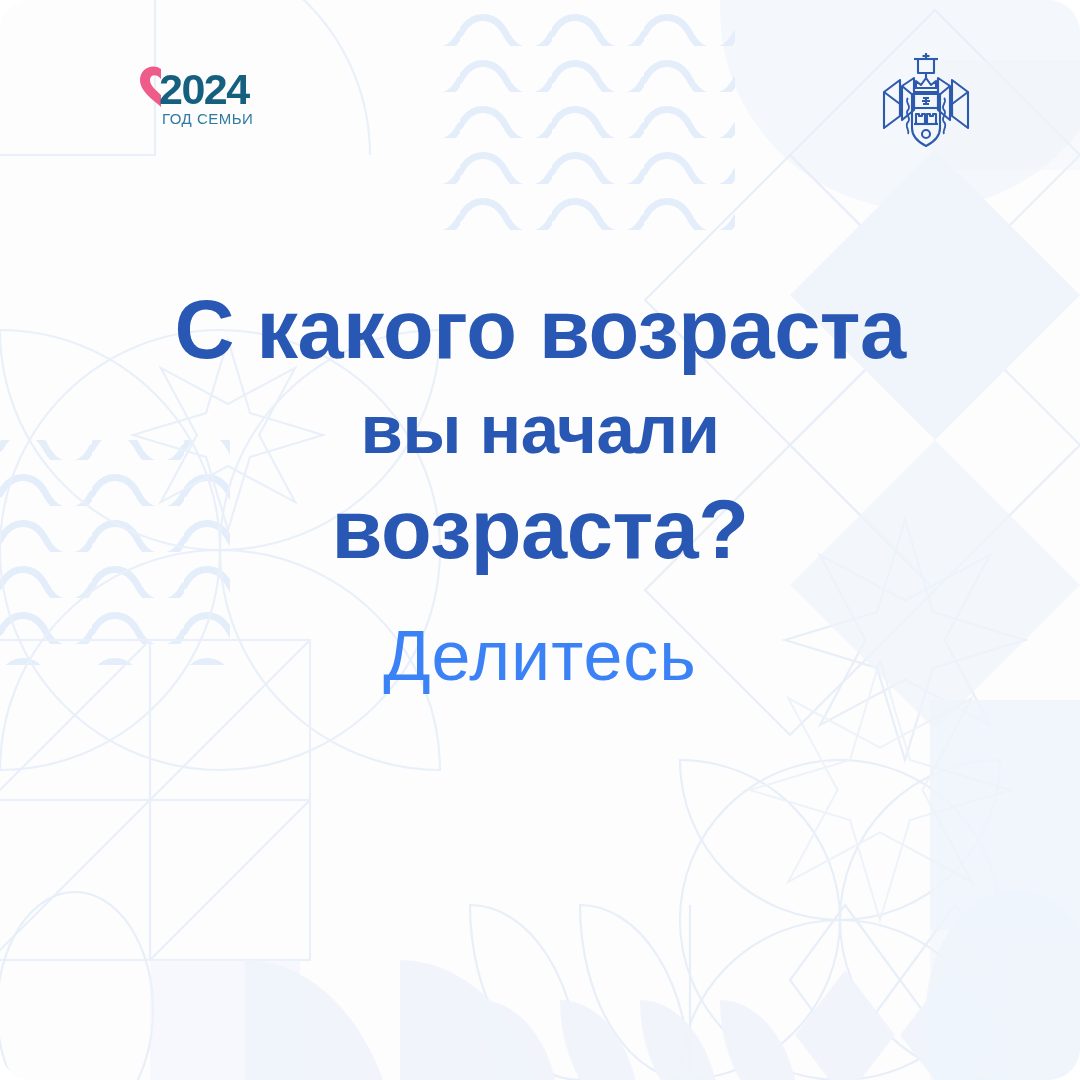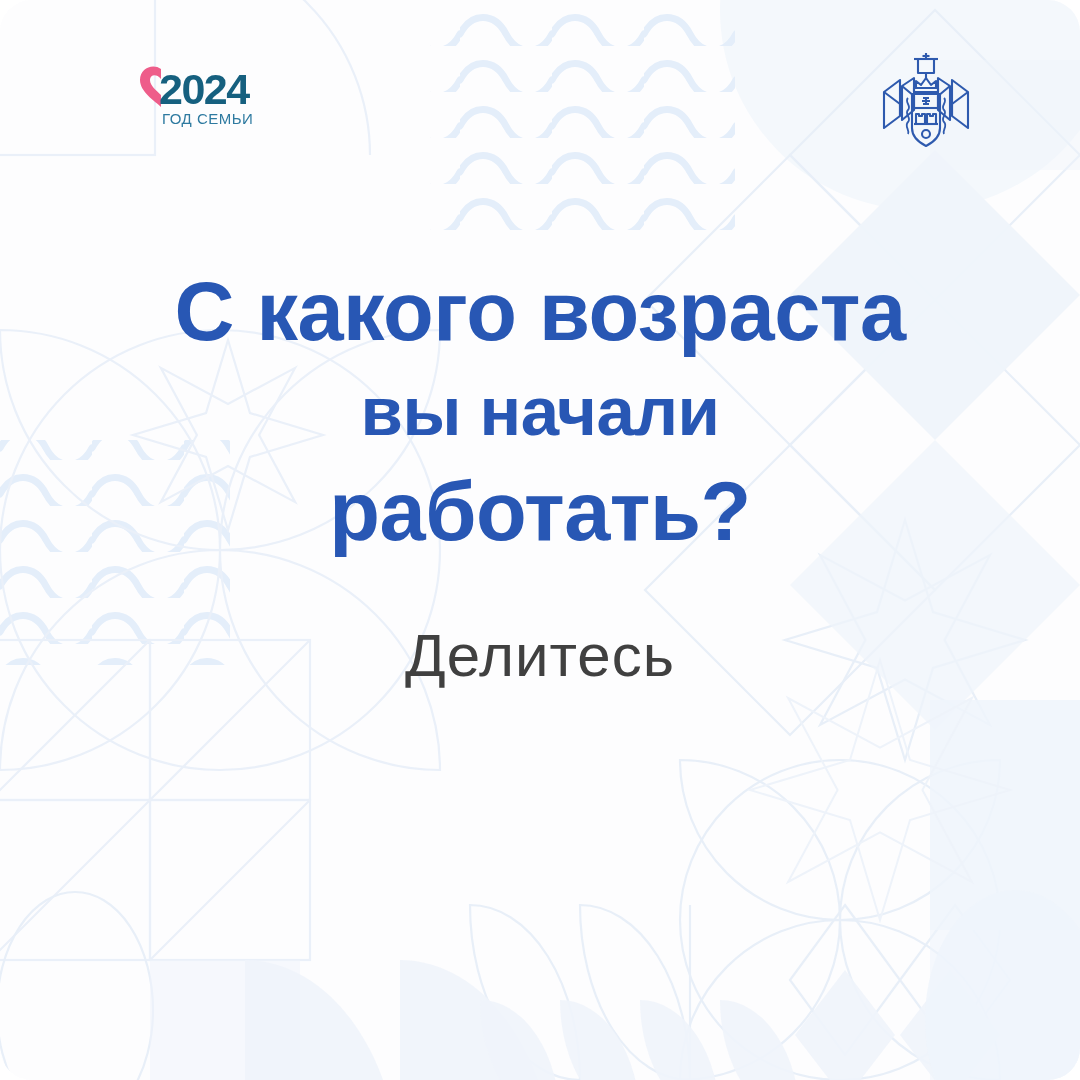--- a/index.html
+++ b/index.html
@@ -41,42 +41,42 @@
     left: 878px;
     top: 50px;
     width: 96px;
     height: 106px;
   }
 
   
   #text-block {
     position: absolute;
     left: 0;
-    top: 262px;
+    top: 280px;
     width: 1080px;
     text-align: center;
   }
   .headline-line {
     font-weight: bold;
     font-size: 82px;
     line-height: 100px;
     letter-spacing: -0.5px;
     color: #2857B4;
     white-space: nowrap;
   }
   #headline-line-1 { font-size: 83px; }
   #headline-line-2 { font-size: 69px; }
   #headline-line-3 { font-size: 83px; }
 
   .subtitle-line {
     font-weight: normal;
-    font-size: 60px;
+    font-size: 70px;
     line-height: 112px;
     letter-spacing: 1px;
-    color: #404040;
+    color: #3b82f6;
     white-space: nowrap;
   }
   #subtitle-block {
     position: absolute;
     left: 0;
     top: 600px;
     width: 1080px;
     text-align: center;
   }
 </style>
@@ -249,20 +249,20 @@
 
     <g stroke-width="1.8">
       <path d="M30 48 C 26 52, 34 56, 30 60 C 26 64, 34 68, 30 72 C 26 76, 32 80, 30 84"></path>
       <path d="M66 48 C 70 52, 62 56, 66 60 C 70 64, 62 68, 66 72 C 70 76, 64 80, 66 84"></path>
     </g>
   </svg>
 
   <div id="text-block">
     <div class="headline-line" id="headline-line-1">С какого возраста</div>
     <div class="headline-line" id="headline-line-2">вы начали</div>
-    <div class="headline-line" id="headline-line-3">работать?</div>
+    <div class="headline-line" id="headline-line-3">возраста?</div>
   </div>
 
   <div id="subtitle-block">
     <div class="subtitle-line">Делитесь</div>
   </div>
 
 </div>
 
 </body></html>

